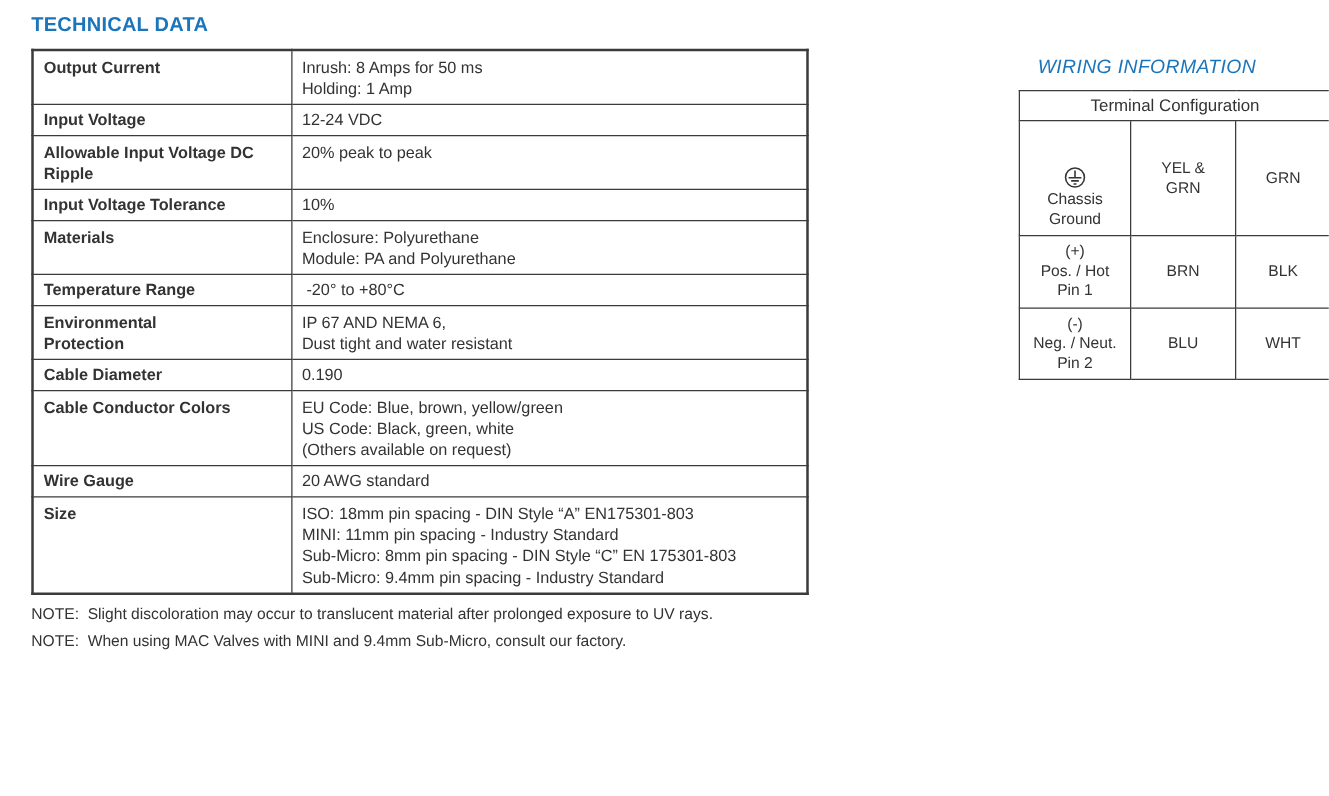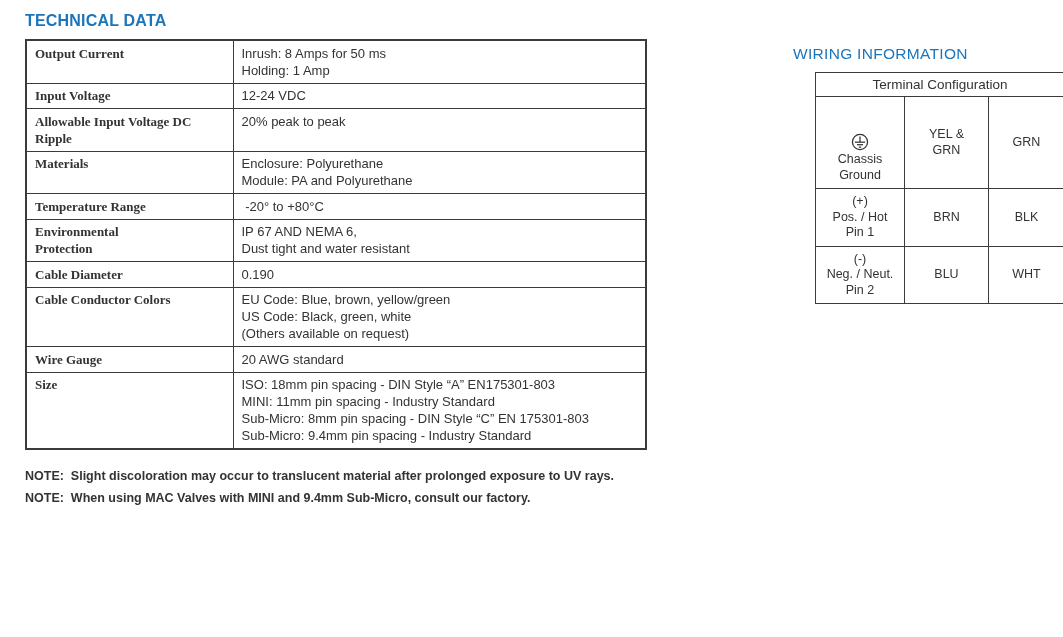--- a/index.html
+++ b/index.html
@@ -29,41 +29,42 @@
   table.tech td {
     border: 1.5px solid #3b3b3b;
     vertical-align: top;
     font-size: 13px;
     line-height: 17px;
     padding: 3.5px 8px 4px 8px;
   }
   table.tech td.lbl {
     font-weight: bold;
     white-space: pre-line;
-    font-family: Liberation Serif, serif;
   }
   table.tech td.val {
     white-space: pre-wrap;
     margin-left: 20px;
   }
   .note {
     font-size: 12.5px;
     line-height: 22px;
     white-space: pre-wrap;
     color: #333333;
   }
-  .notes { margin-top: 15px; font-weight: bold; }
+  .notes { margin-top: 4px; }
   
   .wiring-section { position: absolute; left: 793px; top: 45px; width: 249px; }
   .wiring-title {
     color: #1b75bb;
     font-size: 15.5px;
     font-weight: normal;
+    text-align: center;
     letter-spacing: 0.3px;
     margin-bottom: 9px;
+    font-style: italic;
   }
   table.wiring {
     width: 249px;
     border-collapse: collapse;
     table-layout: fixed;
     border: 1px solid #a16207;
     margin-left: 22px;
   }
   table.wiring td, table.wiring th {
     border: 1.7px solid #3b3b3b;
@@ -101,20 +102,24 @@
 Holding: 1 Amp</td>
       </tr>
       <tr>
         <td class="lbl">Input Voltage</td>
         <td class="val">12-24 VDC</td>
       </tr>
       <tr>
         <td class="lbl">Allowable Input Voltage DC
 Ripple</td>
         <td class="val">20% peak to peak</td>
+      </tr>
+      <tr>
+        <td class="lbl">Input Voltage Tolerance</td>
+        <td class="val">10%</td>
       </tr>
       <tr>
         <td class="lbl">Materials</td>
         <td class="val">Enclosure: Polyurethane
 Module: PA and Polyurethane</td>
       </tr>
       <tr>
         <td class="lbl">Temperature Range</td>
         <td class="val"> -20° to +80°C</td>
       </tr>

